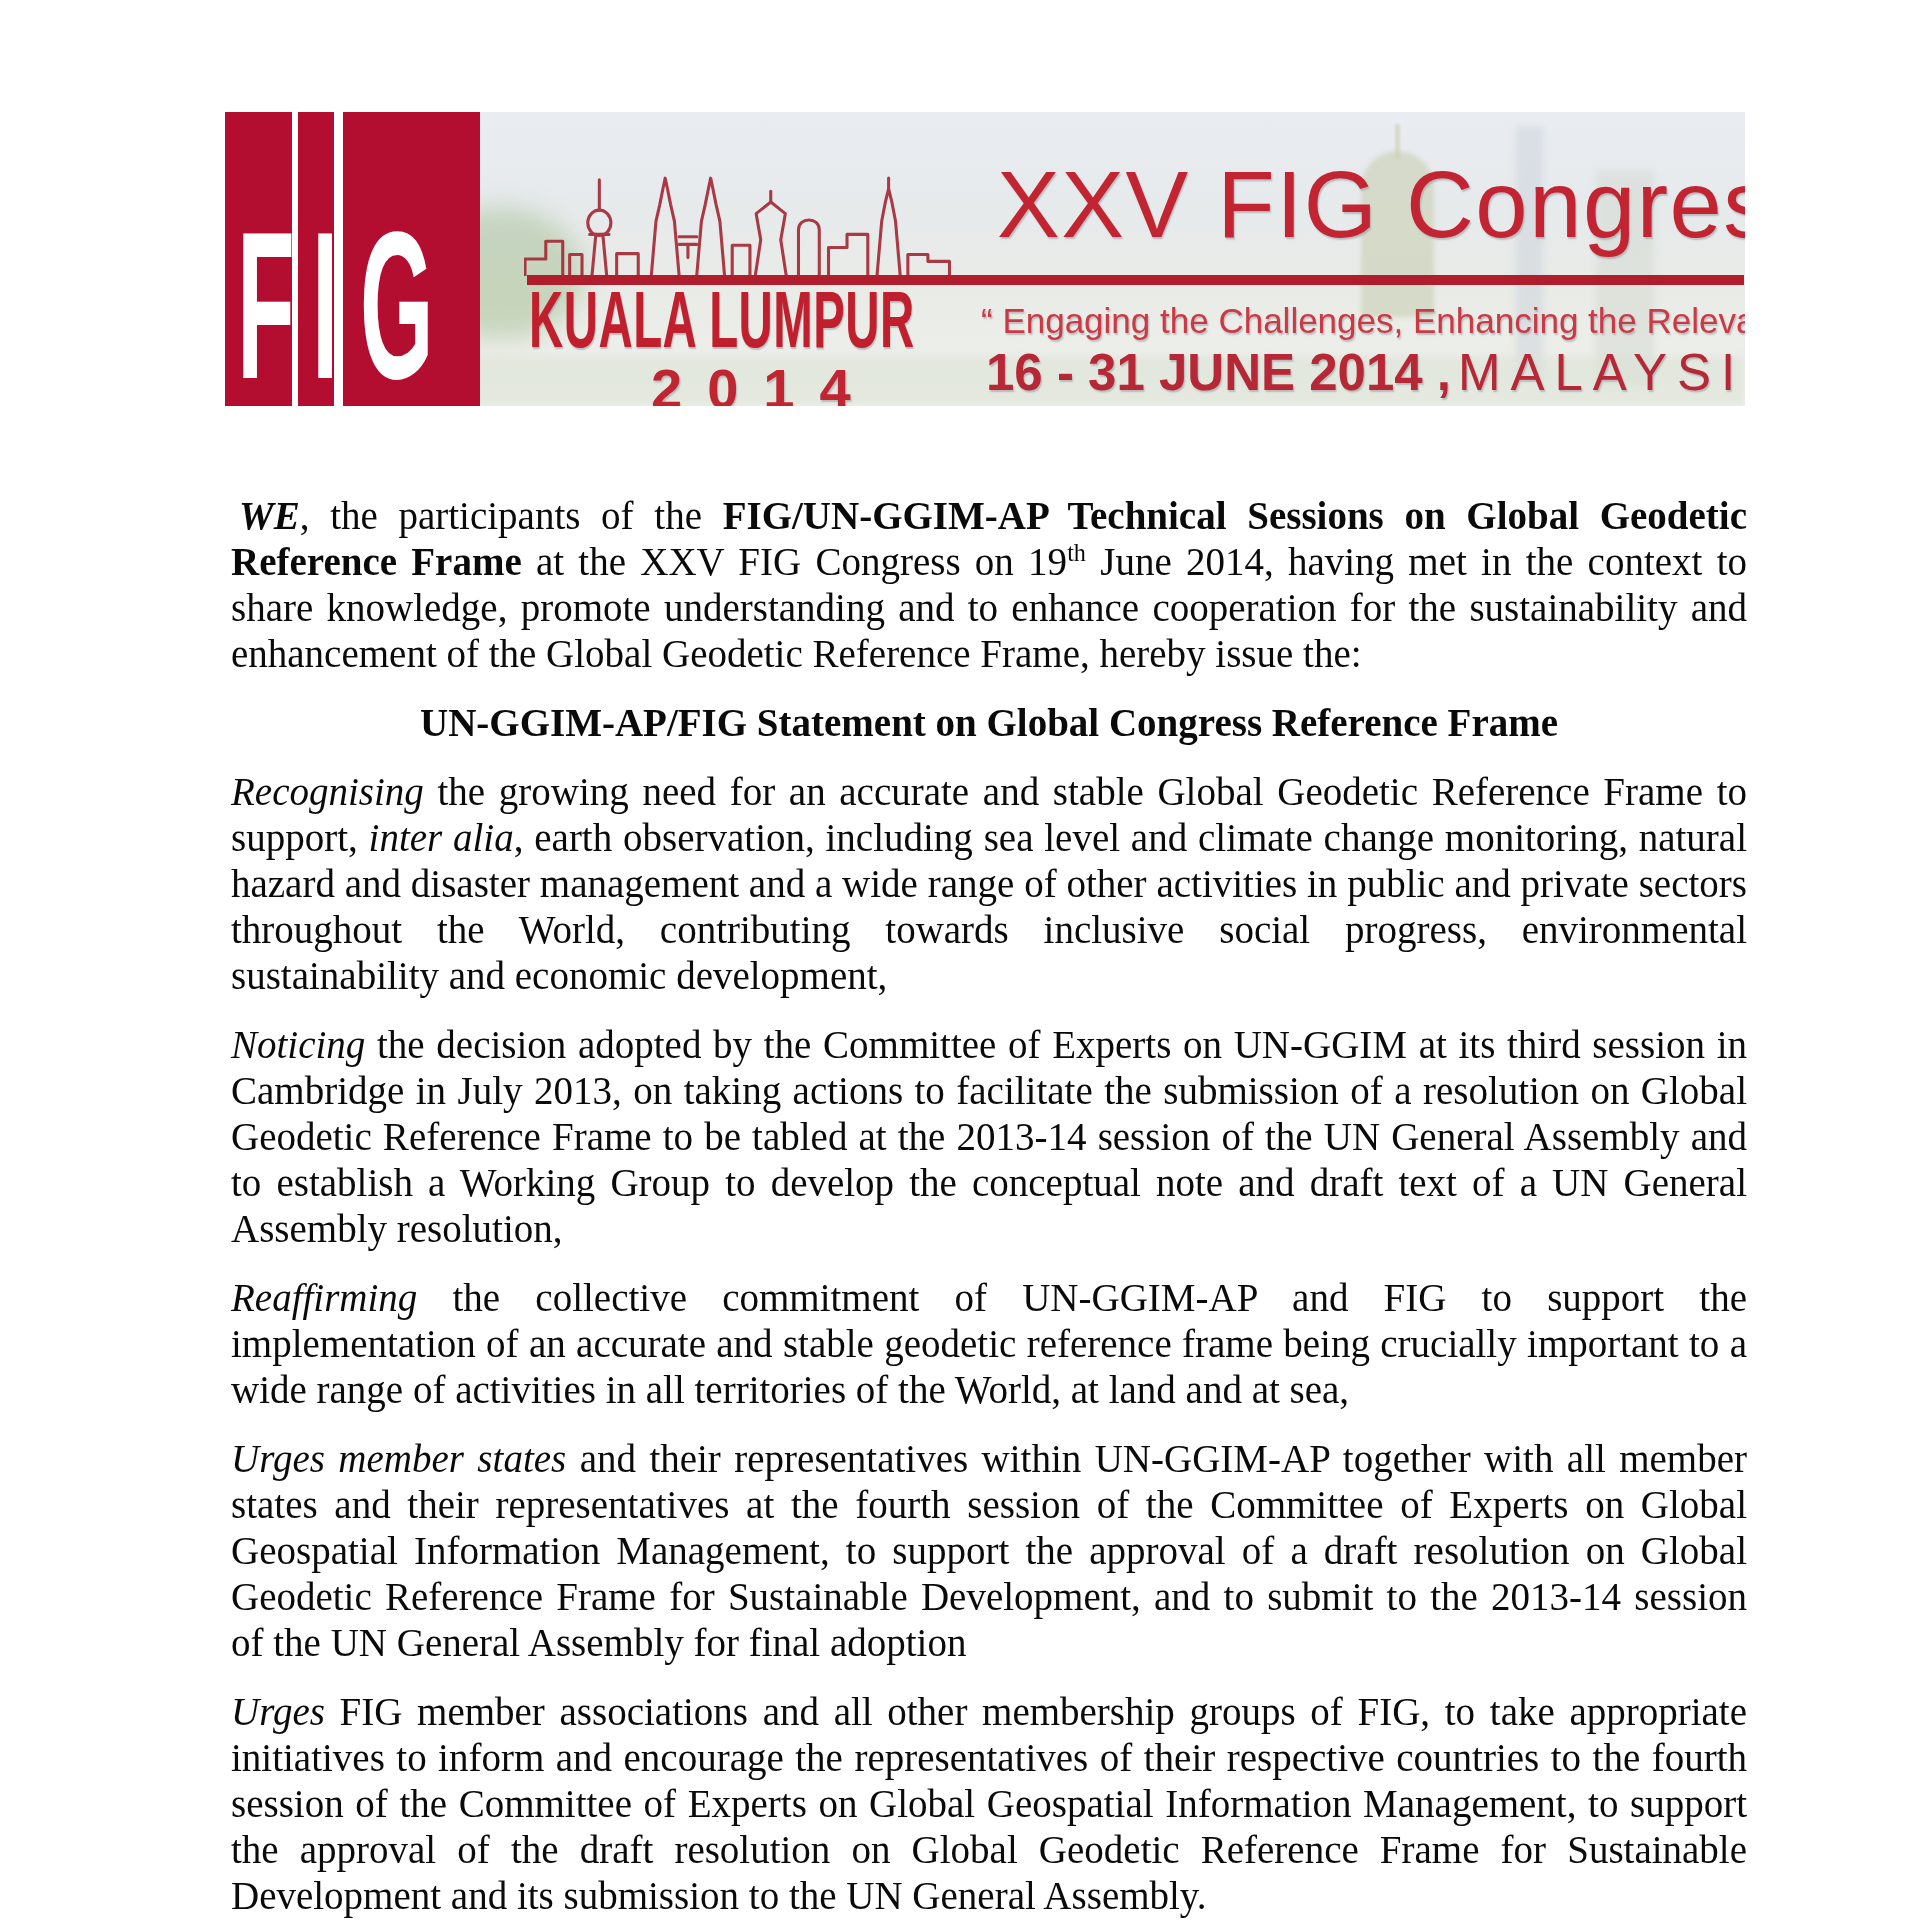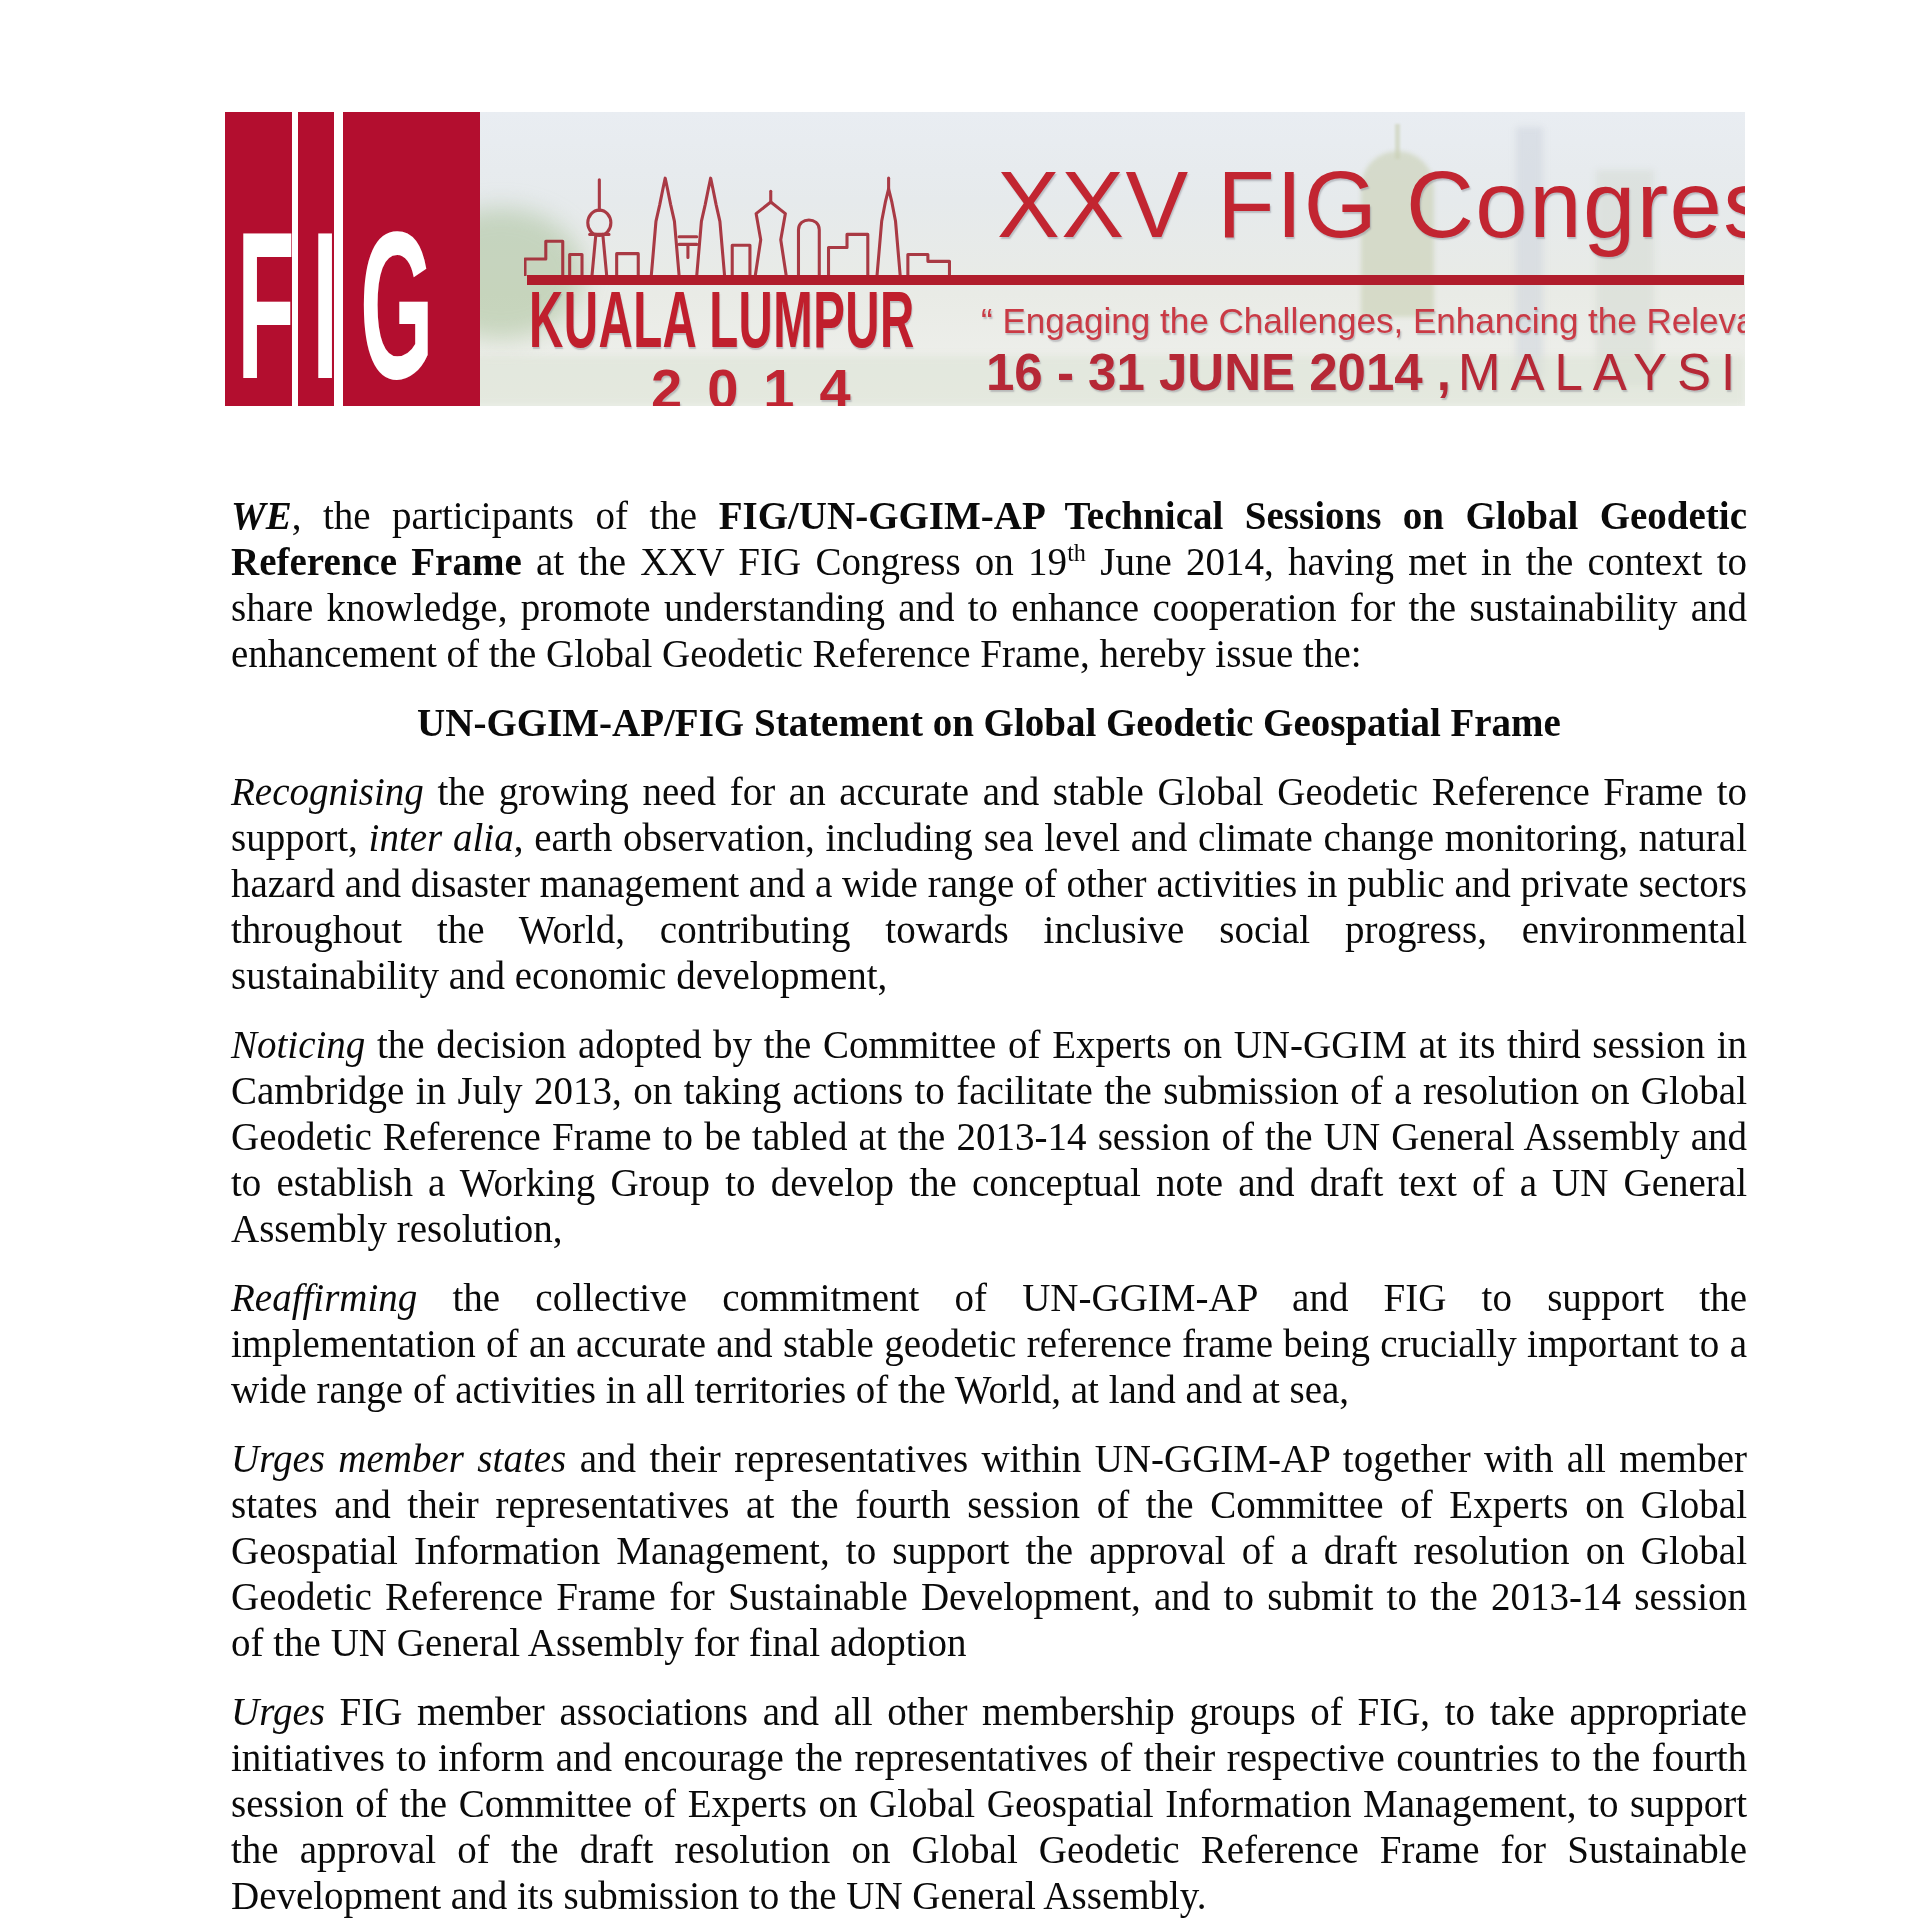--- a/index.html
+++ b/index.html
@@ -43,21 +43,21 @@
   .dates-line .dates{font-weight:700;}
   .dates-line .country{font-weight:400;letter-spacing:10px;margin-left:7px;}
 
   
   .content{position:absolute;left:231px;top:493px;width:1516px;font-size:39px;line-height:46px;
            text-align:justify;}
   .content p{margin:0 0 23px;}
   .content h2{margin:0 0 23px;font-size:39px;line-height:46px;font-weight:700;text-align:center;}
   .it{font-style:italic;}
   .bd{font-weight:700;}
-  .bi{font-weight:700;font-style:italic;}
+  .bi{font-weight:700;font-style:italic;margin-left:8px;}
   sup{font-size:62%;line-height:0;vertical-align:super;margin-top:24px;}
 </style>
 </head>
 <body>
 
 <div class="page">
 
   <header class="banner">
     <div class="blob g1"></div>
     <div class="blob g2"></div>
@@ -109,21 +109,21 @@
     <div class="banner-text tagline">“ Engaging the Challenges, Enhancing the Relevance ”</div>
     <div class="banner-text dates-line">
       <span class="dates">16 - 31 JUNE 2014 ,</span><span class="country">MALAYSIA</span>
     </div>
   </header>
 
   <main class="content">
 
     <p><span class="bi">WE</span><span>, the participants of the </span><span class="bd">FIG/UN-GGIM-AP Technical Sessions on Global Geodetic Reference Frame</span><span> at the XXV FIG Congress on 19</span><sup>th</sup><span> June 2014, having met in the context to share knowledge, promote understanding and to enhance cooperation for the sustainability and enhancement of the Global Geodetic Reference Frame, hereby issue the:</span></p>
 
-    <h2>UN-GGIM-AP/FIG Statement on Global Geodetic Geospatial Frame</h2>
+    <h2>UN-GGIM-AP/FIG Statement on Global Congress Reference Frame</h2>
 
     <p><span class="it">Recognising</span><span> the growing need for an accurate and stable Global Geodetic Reference Frame to support, </span><span class="it">inter alia</span><span>, earth observation, including sea level and climate change monitoring, natural hazard and disaster management and a wide range of other activities in public and private sectors throughout the World, contributing towards inclusive social progress, environmental sustainability and economic development,</span></p>
 
     <p><span class="it">Noticing</span><span> the decision adopted by the Committee of Experts on UN-GGIM at its third session in Cambridge in July 2013, on taking actions to facilitate the submission of a resolution on Global Geodetic Reference Frame to be tabled at the 2013-14 session of the UN General Assembly and to establish a Working Group to develop the conceptual note and draft text of a UN General Assembly resolution,</span></p>
 
 
     <p><span class="it">Reaffirming</span><span> the collective commitment of UN-GGIM-AP and FIG to support the implementation of an accurate and stable geodetic reference frame being crucially important to a wide range of activities in all territories of the World, at land and at sea,</span></p>
 
     <p><span class="it">Urges member states</span><span> and their representatives within UN-GGIM-AP together with all member states and their representatives at the fourth session of the Committee of Experts on Global Geospatial Information Management, to support the approval of a draft resolution on Global Geodetic Reference Frame for Sustainable Development, and to submit to the 2013-14 session of the UN General Assembly for final adoption</span></p>
 

